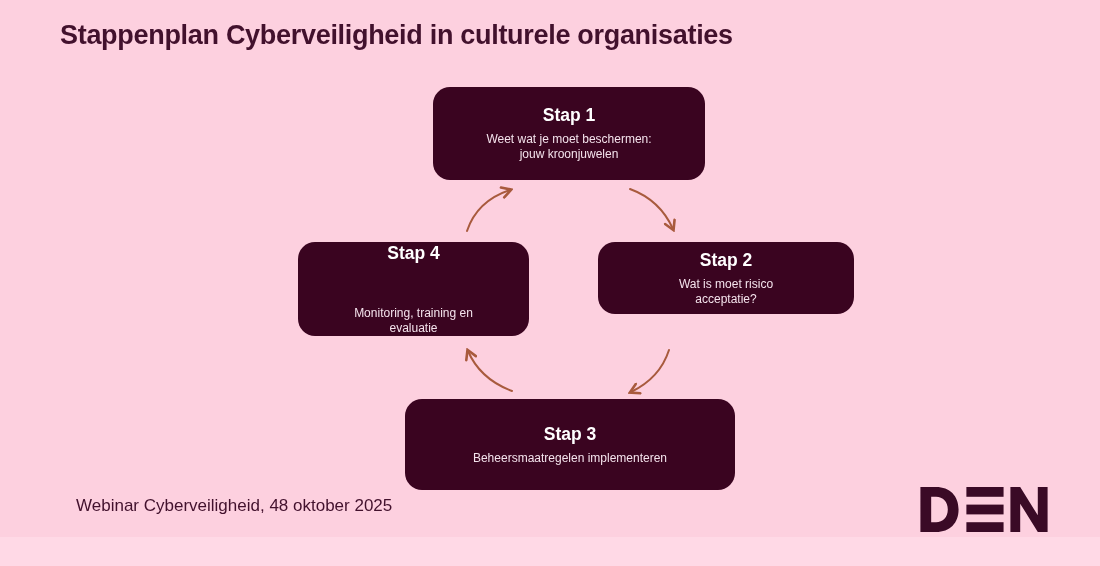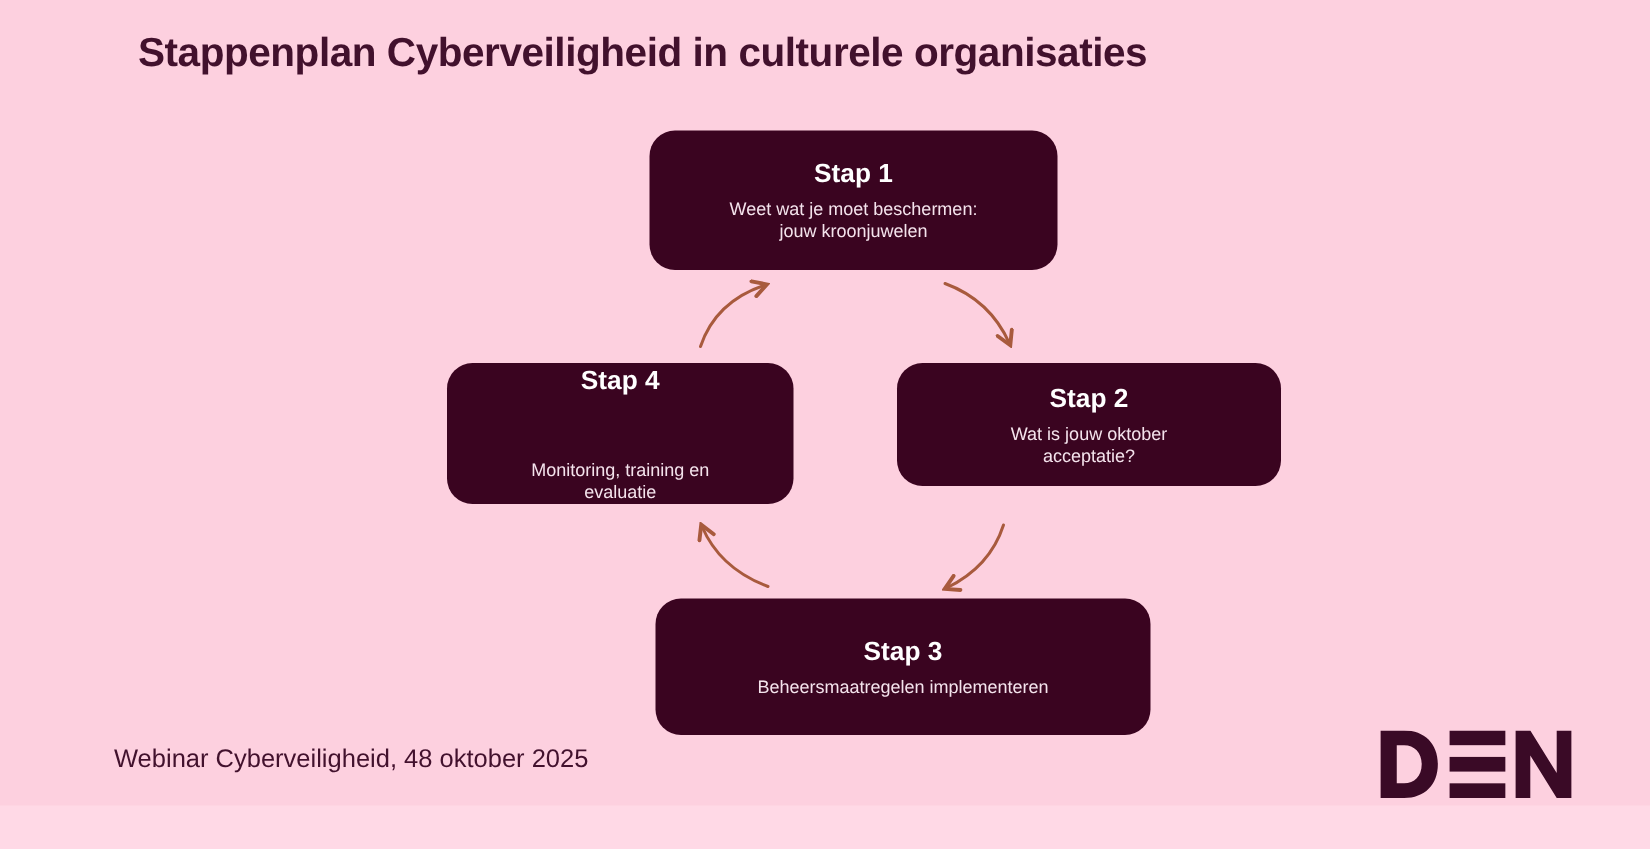--- a/index.html
+++ b/index.html
@@ -18,21 +18,21 @@
     position:relative;
     width:1100px;height:566px;
     background:var(--background);
     overflow:hidden;
   }
   .footer-band{
     position:absolute;left:0;top:537px;width:1100px;height:29px;
     background:var(--footer-band);
   }
   .slide-title{
-    position:absolute;left:92px;top:20px;
+    position:absolute;left:60px;top:20px;
     font-size:27px;font-weight:600;letter-spacing:-0.3px;
     color:var(--title-text);
   }
   .arrows{position:absolute;left:0;top:0;}
   .arrow-path{stroke:var(--arrow);stroke-width:2;fill:none;stroke-linecap:round;}
   .arrow-head{stroke:var(--arrow);stroke-width:2;fill:none;stroke-linecap:round;stroke-linejoin:miter;}
   .step{
     position:absolute;
     background:var(--box-bg);
     border-radius:17px;
@@ -42,22 +42,22 @@
     text-align:center;
   }
   .step-title{
     font-size:17.5px;font-weight:700;color:var(--box-title);
   }
   .step-desc{
     font-size:12px;font-weight:400;color:var(--box-text);
     line-height:1.24;white-space:pre-line;
   }
   .step1{left:433px;top:87px;width:272px;height:93px;}
-  .step2{left:598px;top:242px;width:256px;height:82px;}
-  .step3{left:405px;top:399px;width:330px;height:91px;margin-left:32px;}
+  .step2{left:598px;top:242px;width:256px;height:72px;}
+  .step3{left:405px;top:399px;width:330px;height:91px;}
   .step4{left:298px;top:242px;width:231px;height:94px;gap:42px;}
   .footer-note{
     position:absolute;left:76px;top:496px;
     font-size:17px;color:var(--title-text);
   }
   .logo{position:absolute;left:920px;top:487px;}
   .logo path,.logo rect{fill:var(--logo);}
 </style>
 </head>
 <body>
@@ -79,21 +79,21 @@
   </svg>
 
   <div class="step step1">
     <div class="step-title">Stap 1</div>
     <div class="step-desc">Weet wat je moet beschermen:
 jouw kroonjuwelen</div>
   </div>
 
   <div class="step step2">
     <div class="step-title">Stap 2</div>
-    <div class="step-desc">Wat is jouw oktober
+    <div class="step-desc">Wat is moet risico
 acceptatie?</div>
   </div>
 
   <div class="step step3">
     <div class="step-title">Stap 3</div>
     <div class="step-desc">Beheersmaatregelen implementeren</div>
   </div>
 
   <div class="step step4">
     <div class="step-title">Stap 4</div>

